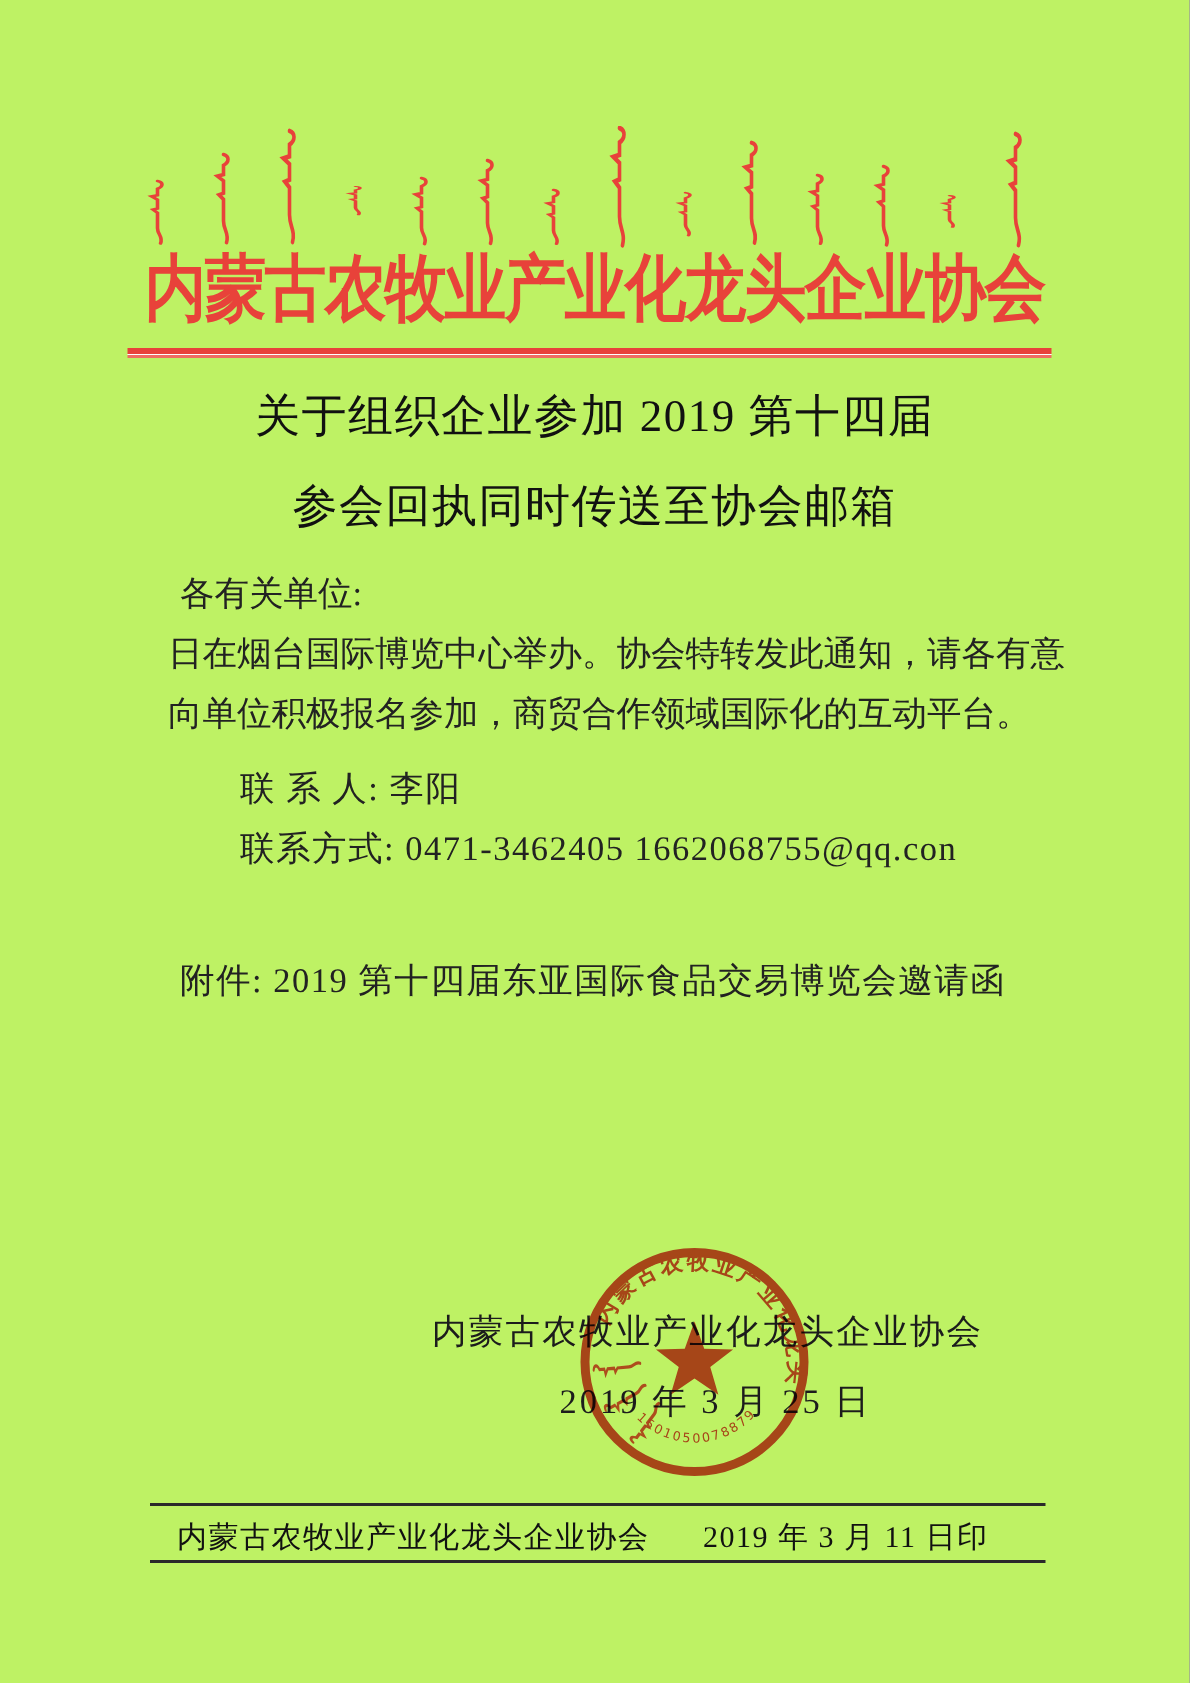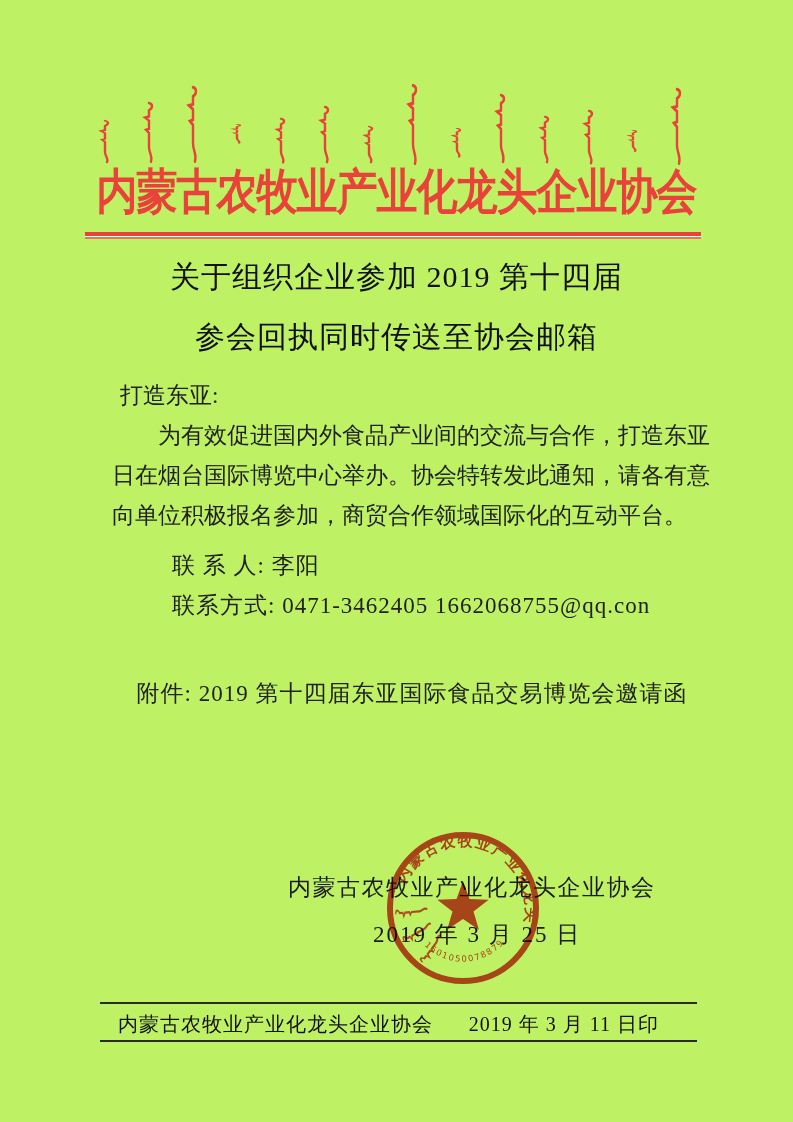--- a/index.html
+++ b/index.html
@@ -50,23 +50,23 @@
 
   
   .doc-body {
     position: absolute; left: 112px; top: 376px; width: 580px;
     font-size: 23px; color: #222;
   }
   .bline { height: 40px; line-height: 40px; white-space: nowrap; }
   .bline.just { text-align: justify; text-align-last: justify; }
   .bline.indent { text-indent: 2em; }
   .salutation { margin-left: 8px; }
-  .contact { margin-left: 60px; letter-spacing: 1px; }
+  .contact { margin-left: 48px; letter-spacing: 1px; }
   .contact.first { margin-top: 10px; }
-  .attachment { margin-left: 20px; margin-top: 48px; letter-spacing: 1px; text-align: center; }
+  .attachment { margin-left: 8px; margin-top: 48px; letter-spacing: 1px; }
 
   
   .sig-org {
     position: absolute; left: 288px; top: 872px;
     font-size: 23px; letter-spacing: 1.5px; white-space: nowrap;
   }
   .sig-date {
     position: absolute; left: 373px; top: 919px;
     font-size: 23px; letter-spacing: 2px; white-space: nowrap;
   }
@@ -115,22 +115,21 @@
   </svg>
 
   <div class="letterhead-name">内蒙古农牧业产业化龙头企业协会</div>
 
   <div class="red-band"></div>
 
   <div class="doc-title l1">关于组织企业参加 2019 第十四届</div>
   <div class="doc-title l2">参会回执同时传送至协会邮箱</div>
 
   <div class="doc-body">
-    <div class="bline salutation">打造东亚:</div>
-    <div class="bline just indent">为有效促进国内外食品产业间的交流与合作，打造东亚</div>
+    <div class="bline salutation">各有关单位:</div>
     <div class="bline just">日在烟台国际博览中心举办。协会特转发此通知，请各有意</div>
     <div class="bline">向单位积极报名参加，商贸合作领域国际化的互动平台。</div>
     <div class="bline contact first">联 系 人: 李阳</div>
     <div class="bline contact">联系方式: 0471-3462405   1662068755@qq.con</div>
     <div class="bline attachment">附件: 2019 第十四届东亚国际食品交易博览会邀请函</div>
   </div>
 
   <div class="sig-org">内蒙古农牧业产业化龙头企业协会</div>
   <div class="sig-date">2019 年 3 月 25 日</div>
 

